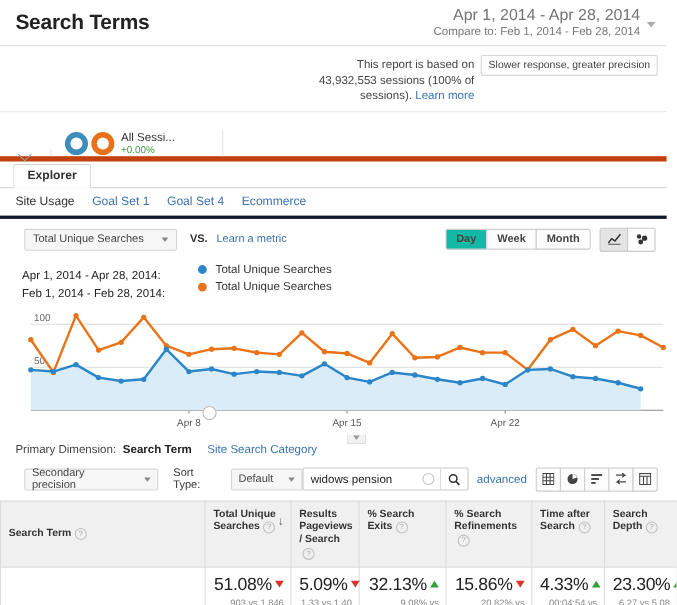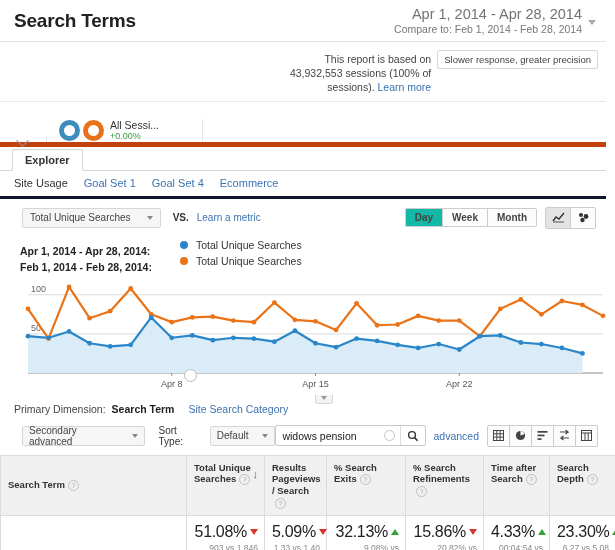--- a/index.html
+++ b/index.html
@@ -289,21 +289,21 @@
   
   .legend { padding: 0 0 4px 20px; }
   .legend-row {
     display: flex;
     align-items: center;
     gap: 8px;
     height: 16px;
   }
   .legend-date {
     font-size: 10.5px;
-    font-weight: bold;
+    font-weight: normal;
     color: #222;
     width: 152px;
     white-space: nowrap;
     margin-top: 12px;
   }
   .legend-dot { width: 8px; height: 8px; border-radius: 50%; }
   .legend-metric { font-size: 10.5px; color: #333; }
 
   
   .chartwrap {
@@ -717,21 +717,21 @@
   </div>
 
   <div class="primdim">
     <span class="pd-label">Primary Dimension:</span>
     <span class="pd-active">Search Term</span>
     <span class="pd-link">Site Search Category</span>
   </div>
 
   <div class="controlsrow">
     <div class="ctl-select">
-      <span>Secondary advanced</span>
+      <span>Secondary precision</span>
       <span class="cr"></span>
     </div>
     <span class="sorttype-label">Sort Type:</span>
     <div class="ctl-select">
       <span>Default</span>
       <span class="cr"></span>
     </div>
     <div class="searchbox">
       <input class="search-input" type="text" value="widows pension" style="">
       <span class="clear-x"></span>

